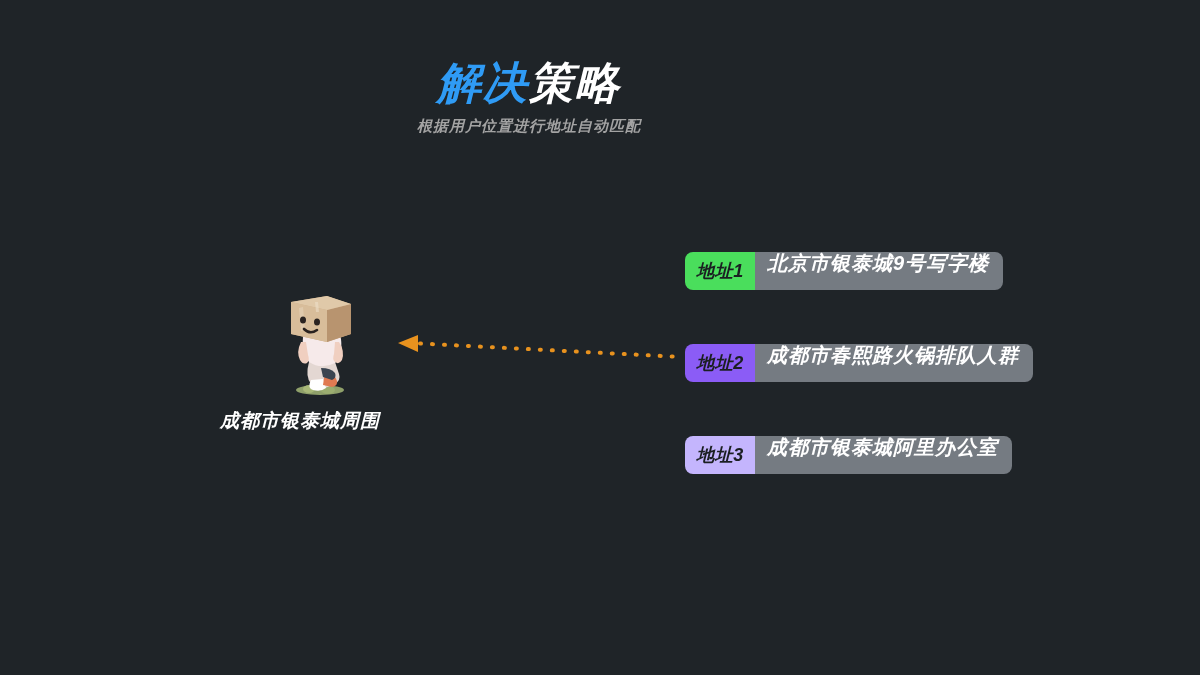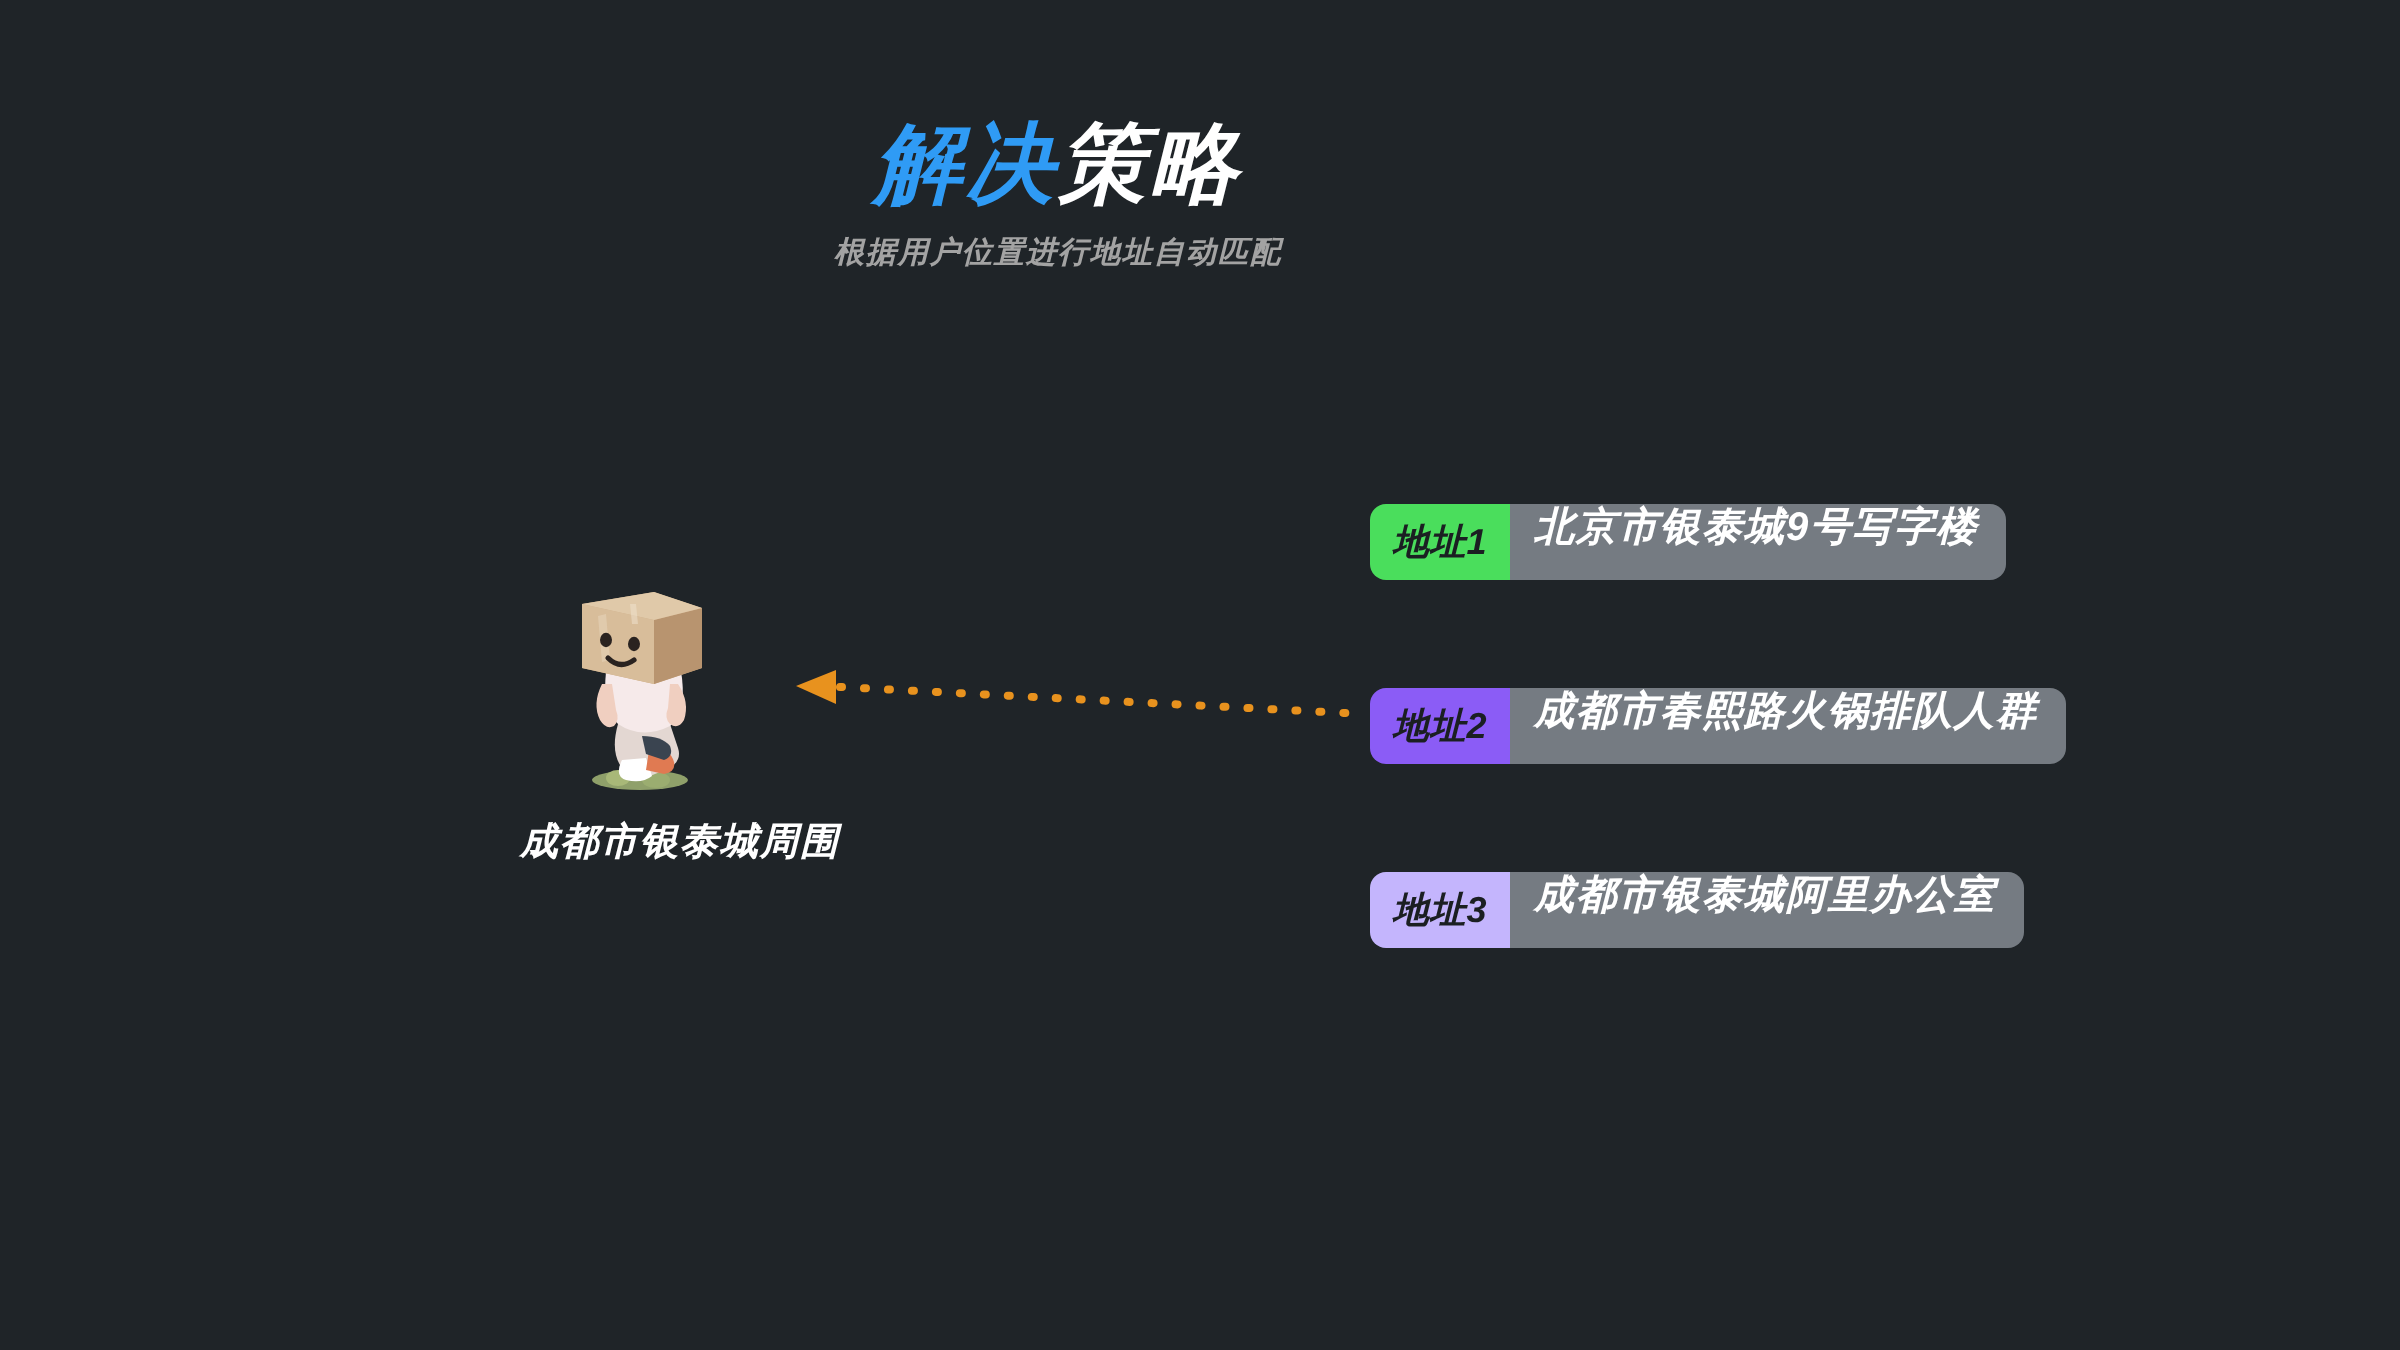--- a/index.html
+++ b/index.html
@@ -94,21 +94,21 @@
     white-space: nowrap;
     box-sizing: border-box;
   }
 
   
   .user-block {
     position: absolute;
     left: 220px;
     top: 288px;
     width: 200px;
-    text-align: right;
+    text-align: left;
   }
   .figure {
     position: relative;
     width: 110px;
     height: 110px;
     margin: 0 auto;
   }
   .figure svg { display: block; }
 
   .user-label {

